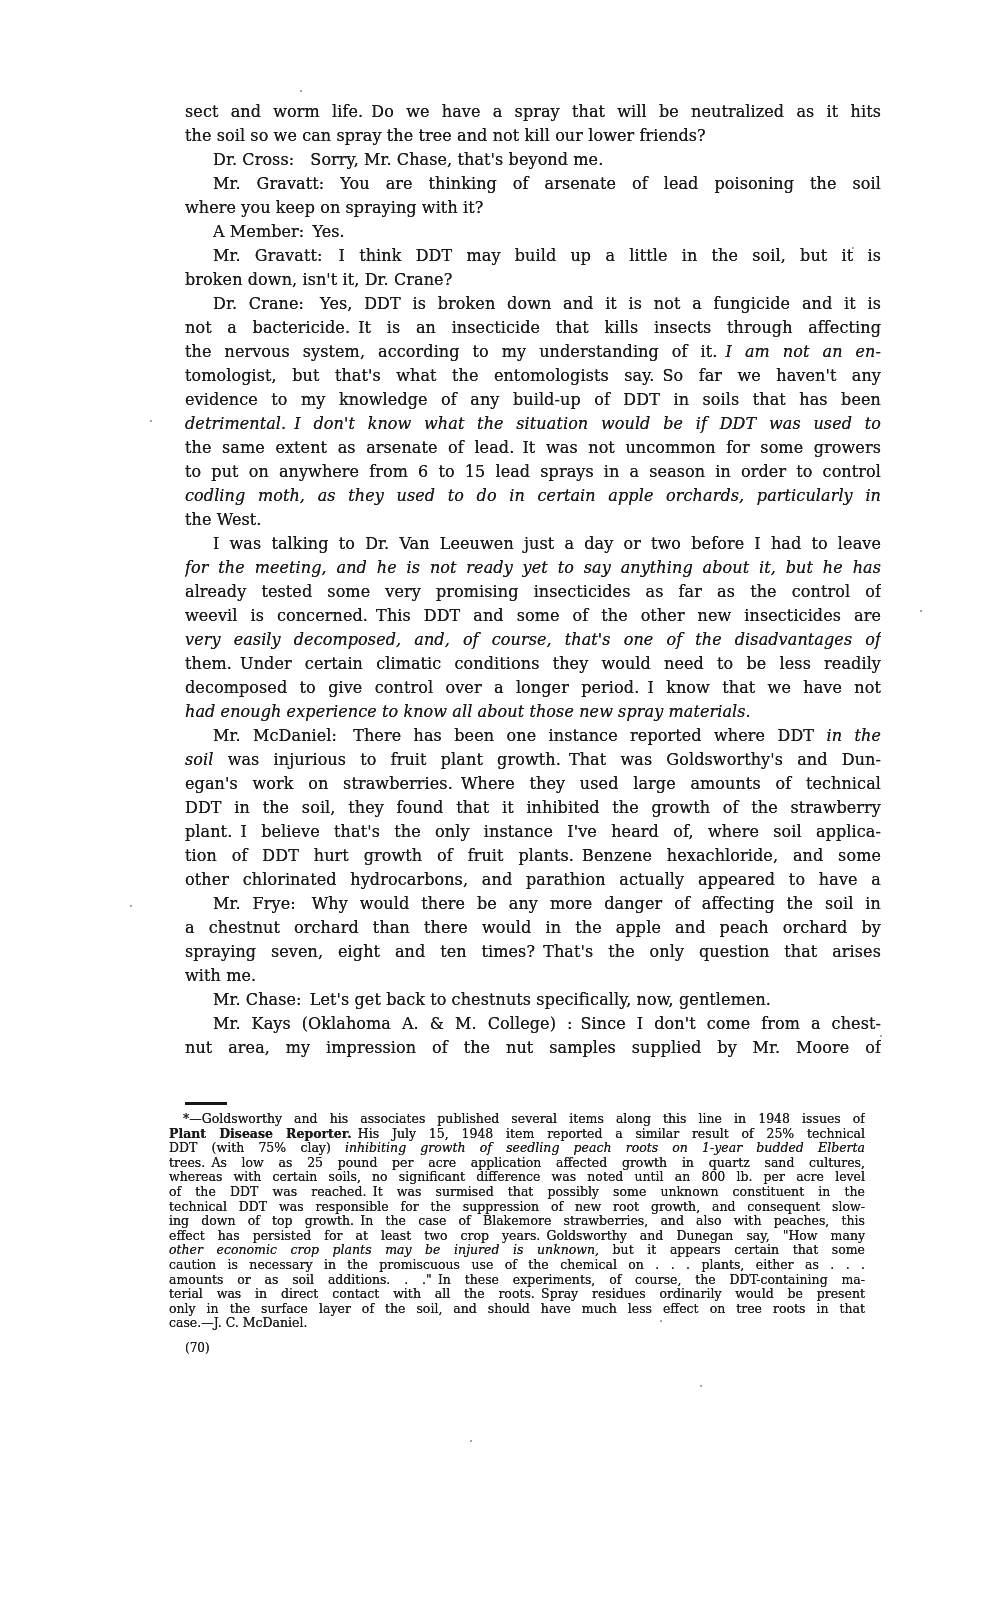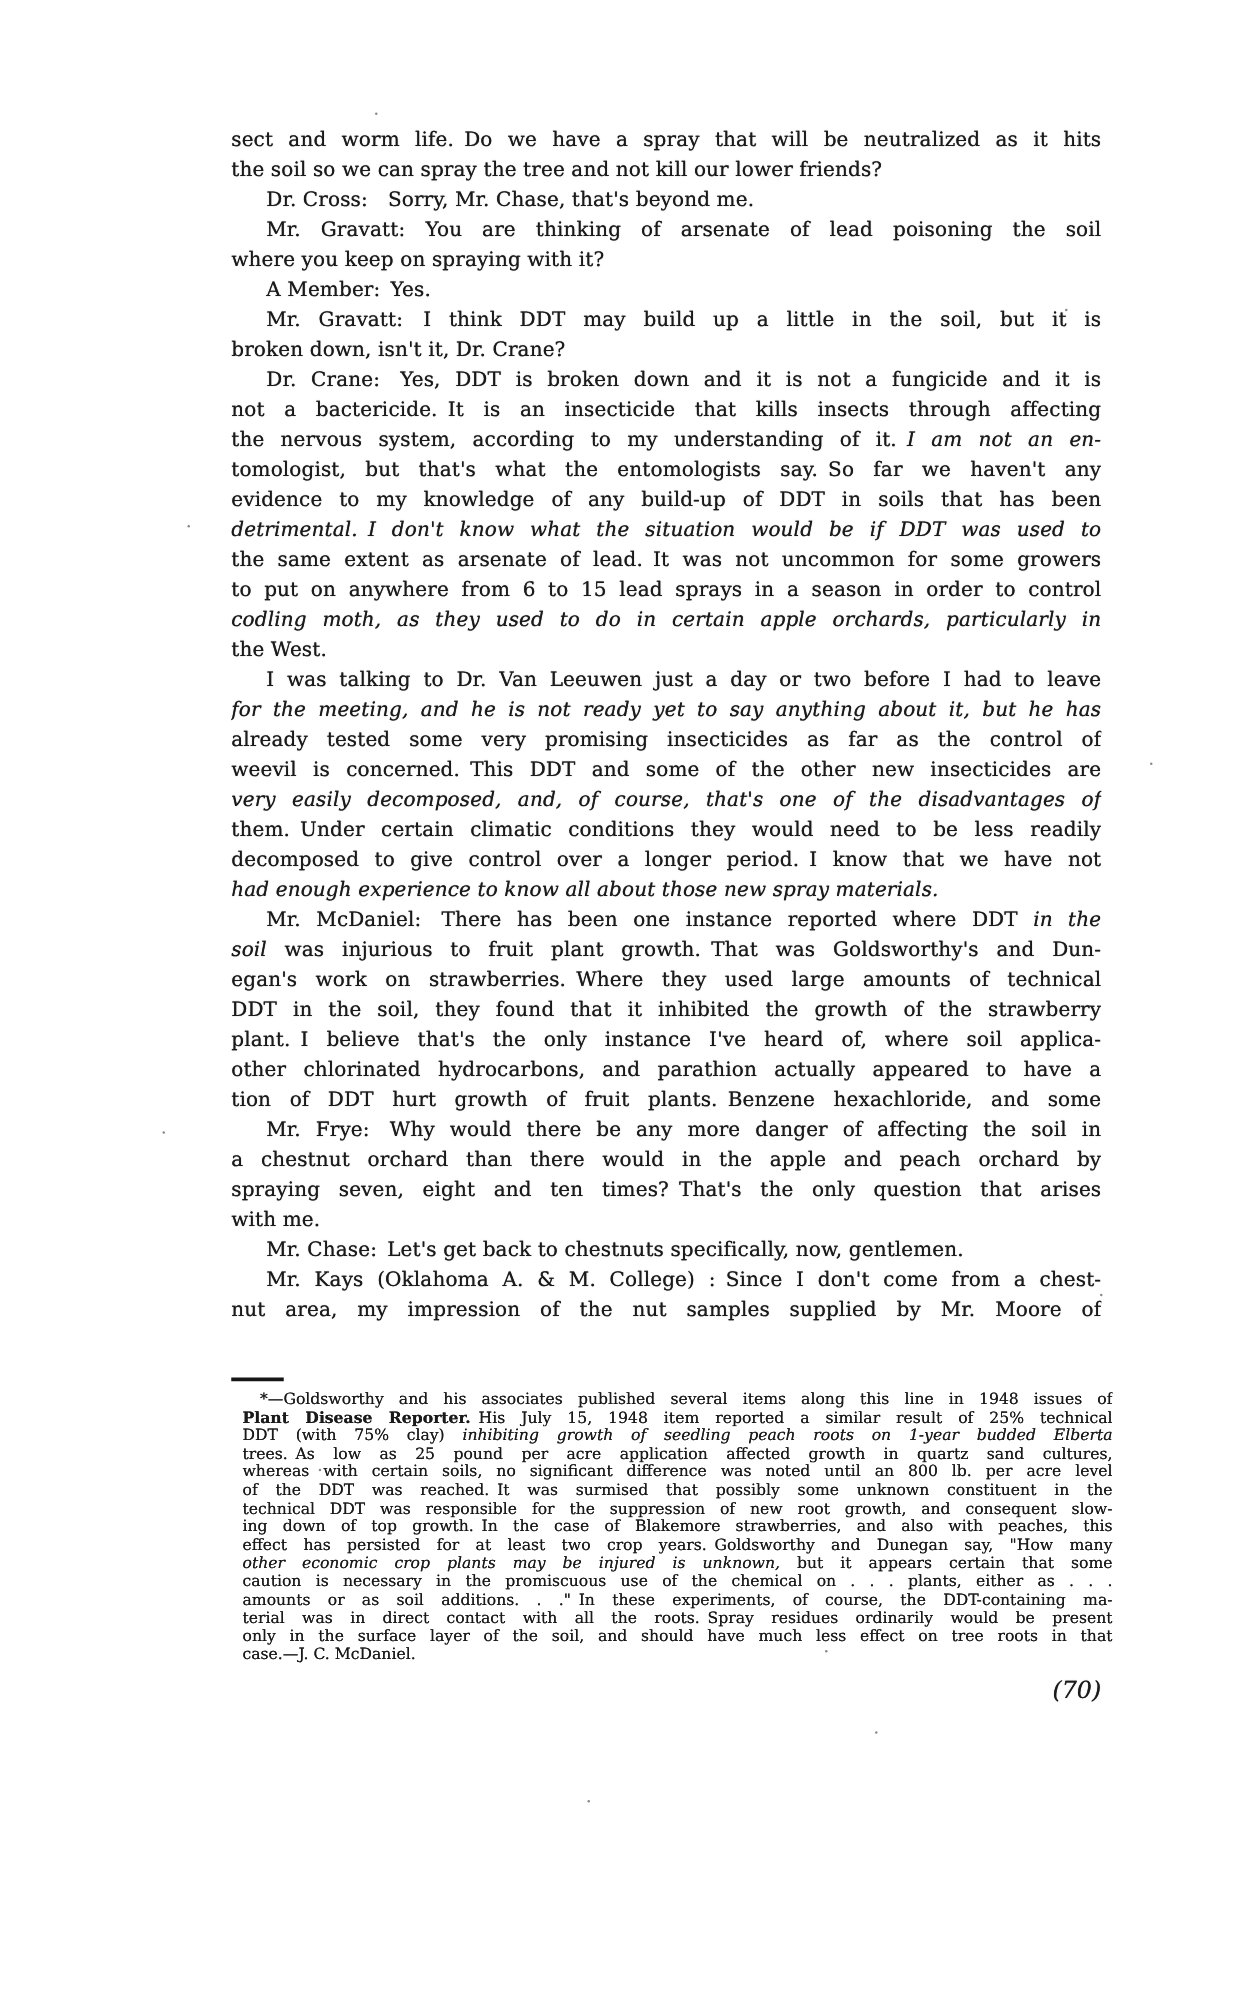--- a/index.html
+++ b/index.html
@@ -10,35 +10,35 @@
   }
   .text-block{position:absolute;left:185px;top:100px;width:696px;}
   .line{
     font-size:16px;line-height:24px;height:24px;
     text-align:justify;white-space:normal;overflow:hidden;
     text-shadow:0 0 .6px rgba(10,10,10,.85);
     letter-spacing:.1px;
   }
   .line.just{text-align-last:justify;}
   .line.ind{text-indent:28px;}
-  .fn-block{position:absolute;left:194px;top:1112px;width:696px;}
+  .fn-block{position:absolute;left:169px;top:1112px;width:696px;}
   .fn-line{
     font-size:12.5px;line-height:14.6px;height:14.6px;
     text-align:justify;overflow:hidden;
     text-shadow:0 0 .5px rgba(10,10,10,.85);
   }
   .fn-line.just{text-align-last:justify;}
   .fn-line.ind{text-indent:14px;}
   .seg.r{font-style:normal;}
   .seg.i{font-style:italic;}
   .seg.b{font-weight:bold;}
   .fn-rule{position:absolute;left:185px;top:1102px;width:42px;height:3px;background:#161616;}
   .page-number{
-    position:absolute;left:185px;top:1341px;width:696px;text-align:right;
-    font-size:19px;text-shadow:0 0 .6px rgba(10,10,10,.85);font-style:italic;
+    position:absolute;left:185px;top:1341px;width:696px;text-align:left;
+    font-size:12px;text-shadow:0 0 .6px rgba(10,10,10,.85);
   }
   
   .speck{position:absolute;width:2px;height:2px;border-radius:50%;background:rgba(40,40,40,.55);}
 </style>
 </head>
 <body>
 
 <div class="text-block">
     <div class="line just"><span class="seg r">sect and worm life. Do we have a spray that will be neutralized as it hits</span></div>
     <div class="line"><span class="seg r">the soil so we can spray the tree and not kill our lower friends?</span></div>
@@ -64,22 +64,22 @@
     <div class="line just"><span class="seg r">weevil is concerned. This DDT and some of the other new insecticides are</span></div>
     <div class="line just"><span class="seg i">very easily decomposed, and, of course, that's one of the disadvantages of</span></div>
     <div class="line just"><span class="seg r">them. Under certain climatic conditions they would need to be less readily</span></div>
     <div class="line just"><span class="seg r">decomposed to give control over a longer period. I know that we have not</span></div>
     <div class="line"><span class="seg i">had enough experience to know all about those new spray materials.</span></div>
     <div class="line ind just"><span class="seg r">Mr. McDaniel: There has been one instance reported where DDT </span><span class="seg i">in the</span></div>
     <div class="line just"><span class="seg i">soil</span><span class="seg r"> was injurious to fruit plant growth. That was Goldsworthy's and Dun-</span></div>
     <div class="line just"><span class="seg r">egan's work on strawberries. Where they used large amounts of technical</span></div>
     <div class="line just"><span class="seg r">DDT in the soil, they found that it inhibited the growth of the strawberry</span></div>
     <div class="line just"><span class="seg r">plant. I believe that's the only instance I've heard of, where soil applica-</span></div>
+    <div class="line just"><span class="seg r">tion of DDT hurt growth of fruit plants. Benzene hexachloride, and some</span></div>
     <div class="line just"><span class="seg r">other chlorinated hydrocarbons, and parathion actually appeared to have a</span></div>
-    <div class="line just"><span class="seg r">tion of DDT hurt growth of fruit plants. Benzene hexachloride, and some</span></div>
     <div class="line ind just"><span class="seg r">Mr. Frye: Why would there be any more danger of affecting the soil in</span></div>
     <div class="line just"><span class="seg r">a chestnut orchard than there would in the apple and peach orchard by</span></div>
     <div class="line just"><span class="seg r">spraying seven, eight and ten times? That's the only question that arises</span></div>
     <div class="line"><span class="seg r">with me.</span></div>
     <div class="line ind"><span class="seg r">Mr. Chase: Let's get back to chestnuts specifically, now, gentlemen.</span></div>
     <div class="line ind just"><span class="seg r">Mr. Kays (Oklahoma A. &amp; M. College) : Since I don't come from a chest-</span></div>
     <div class="line just"><span class="seg r">nut area, my impression of the nut samples supplied by Mr. Moore of</span></div>
   </div>
 
 <div class="fn-rule"></div>

